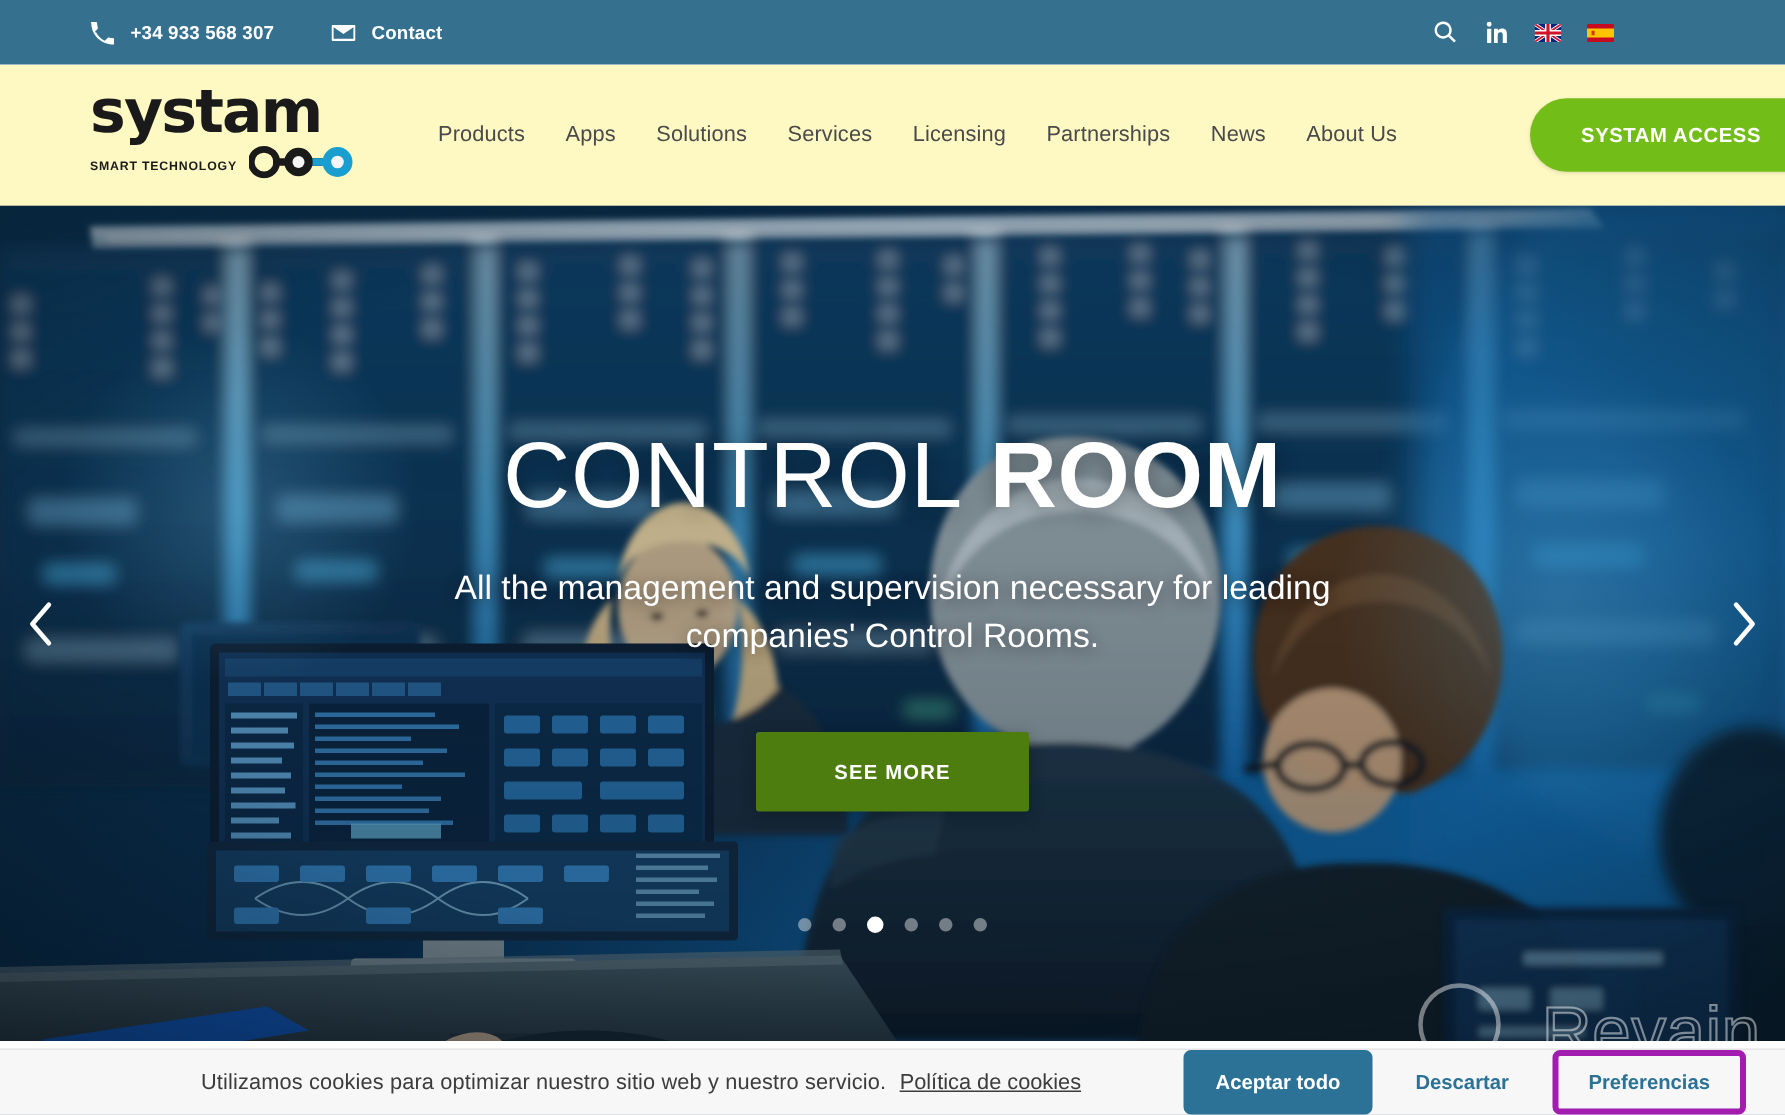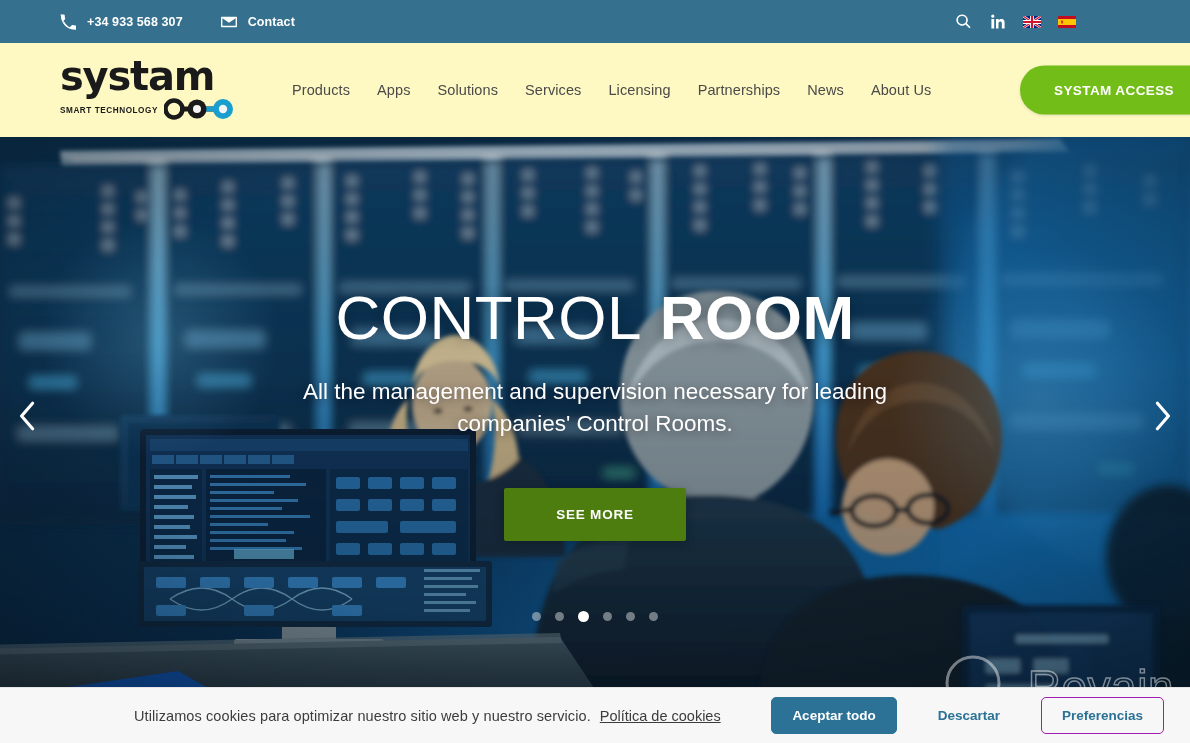--- a/index.html
+++ b/index.html
@@ -51,21 +51,21 @@
     padding-left: 60px;
     z-index: 20;
   }
   .logo { display: flex; flex-direction: column; gap: 2px; cursor: pointer; width: 180px; }
   .logo-word {
     font-family: "DejaVu Sans", sans-serif;
     font-size: 40px; font-weight: bold; line-height: .95;
     letter-spacing: -1.2px; color: #1a1a1a;
   }
   .logo-sub {
-    display: flex; align-items: center; gap: 6px; margin-top: 1px;
+    display: flex; align-items: center; gap: 6px; margin-top: 1px; justify-content: space-between;
   }
   .logo-tag {
     font-size: 8.2px; font-weight: bold; letter-spacing: .55px;
     color: #1a1a1a; white-space: nowrap;
   }
   .logo-chain { display: block; }
 
   .nav { display: flex; align-items: center; gap: 27px; margin-left: 52px; }
   .nav-item {
     font-size: 14.5px; color: #4a4a4a; cursor: pointer; white-space: nowrap;
@@ -157,42 +157,42 @@
   .wm-text {
     font-size: 46px; font-weight: 400; letter-spacing: .5px;
     color: transparent;
     -webkit-text-stroke: 1.4px rgba(255,255,255,.85);
     font-family: "Liberation Sans", sans-serif;
   }
 
   
   .cookie {
     position: absolute; left: 0; right: 0; bottom: 0;
-    height: 56px; background: #f7f7f7;
+    height: 44px; background: #f7f7f7;
     border-top: 1px solid #e6e6e6;
     display: flex; align-items: center;
     padding: 0 26px 0 134px;
     z-index: 30;
   }
   .cookie-text {
     font-size: 14.5px; color: #3c3c3c; letter-spacing: .1px;
   }
   .cookie-link {
     font-size: 14.5px; color: #3c3c3c; text-decoration: underline;
     cursor: pointer; margin-left: 9px;
   }
-  .cookie-actions { margin-left: auto; display: flex; gap: 20px; }
+  .cookie-actions { margin-left: auto; display: flex; gap: 8px; }
   .ck-btn {
     font-size: 13.5px; font-weight: bold; cursor: pointer;
     padding: 10px 20px; border-radius: 5px; white-space: nowrap;
     font-family: "Liberation Sans", sans-serif;
   }
   .ck-accept { background: #2b7296; color: #ffffff; border: 1px solid #2b7296; }
   .ck-dismiss { background: transparent; color: #2b7296; border: 1px solid transparent; }
-  .ck-prefs { background: transparent; color: #2b7296; border: 1px solid #a21caf; }
+  .ck-prefs { background: transparent; color: #2b7296; border: 4px solid #a21caf; }
 </style>
 </head>
 <body>
 
 <div class="page">
 
   <div class="topbar">
     <div class="topbar-left">
       <a class="tb-item">
         <span class="tb-ico">

